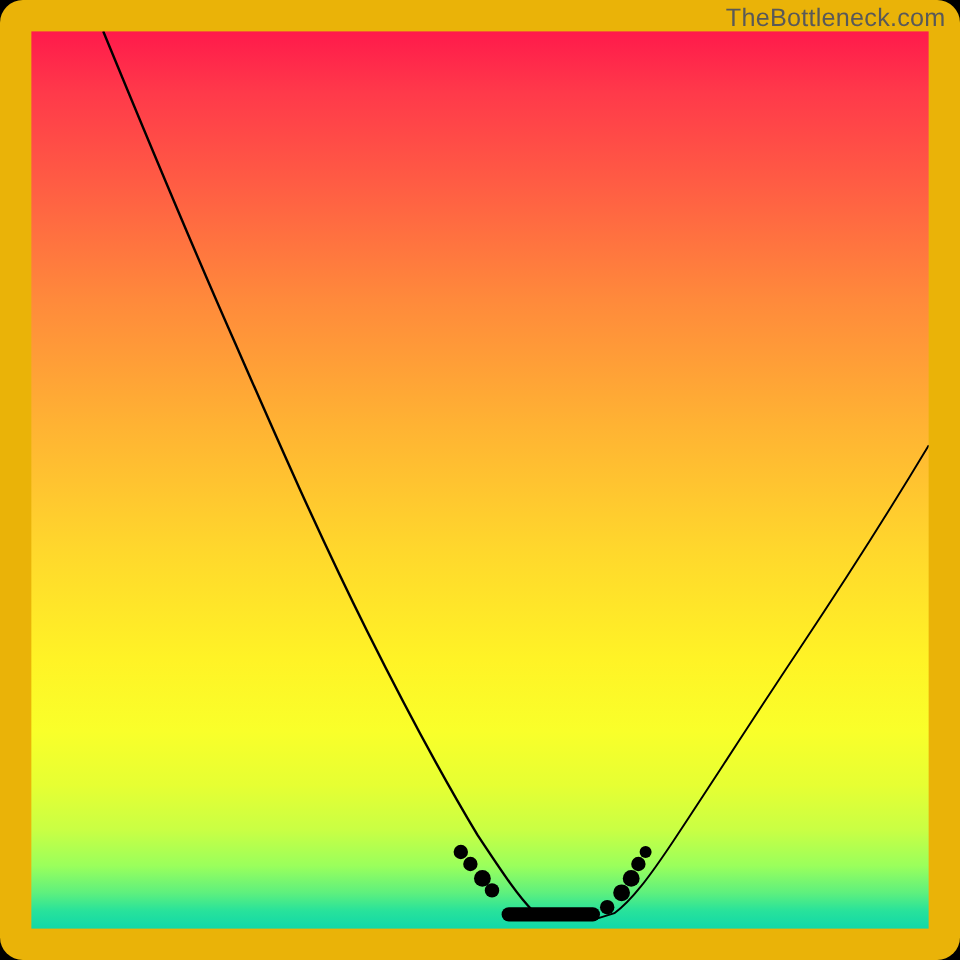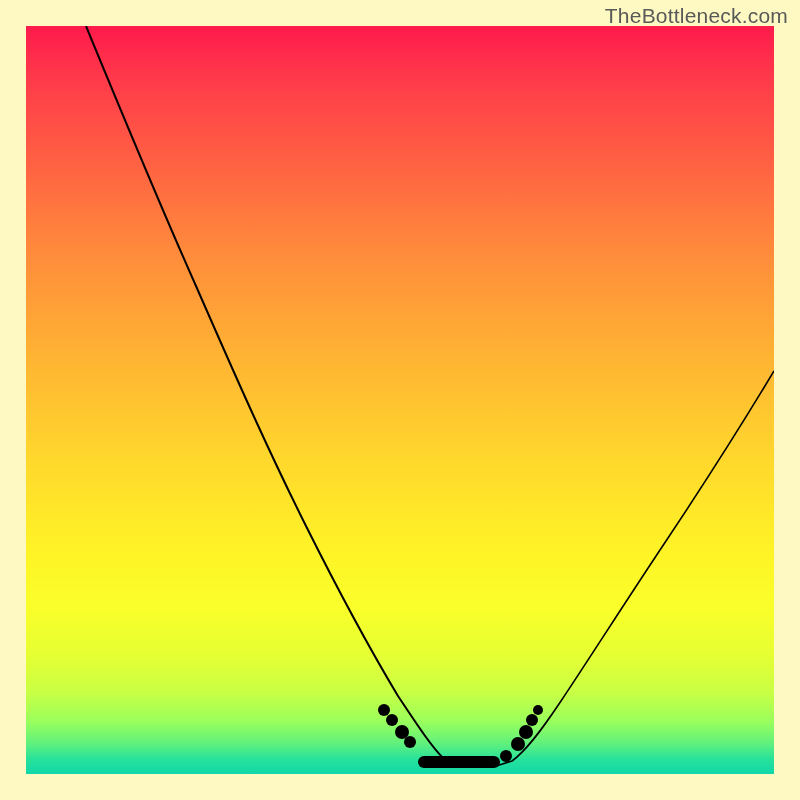--- a/index.html
+++ b/index.html
@@ -9,21 +9,22 @@
     height: 800px;
     overflow: hidden;
     background: #000;
     font-family: Arial, Helvetica, sans-serif;
   }
   .frame {
     position: absolute;
     inset: 0;
     width: 800px;
     height: 800px;
-    background: #fef9c3;
+    background: #eab308;
+    border-radius: 19px;
   }
   .plot-area {
     position: absolute;
     left: 26px;
     top: 26px;
     width: 748px;
     height: 748px;
     overflow: hidden;
   }
   .gradient {

